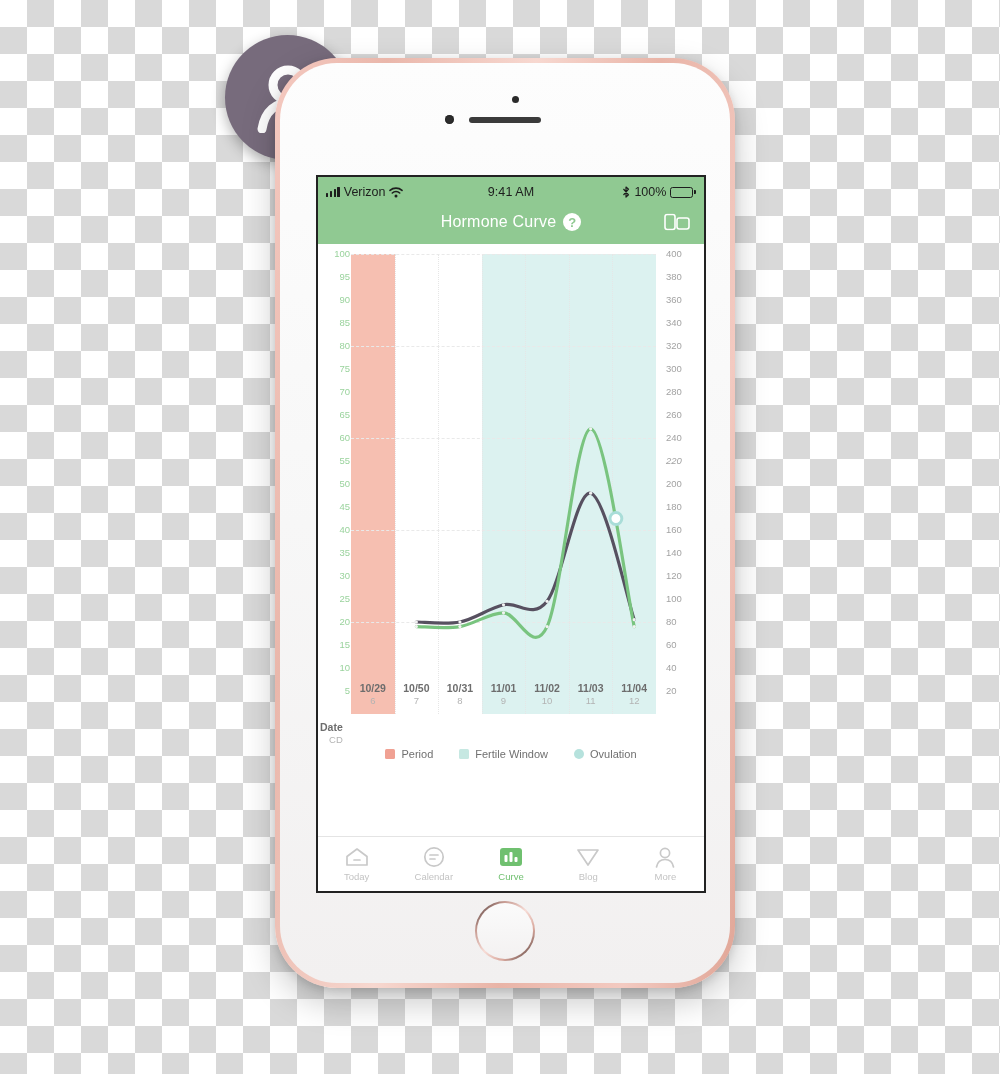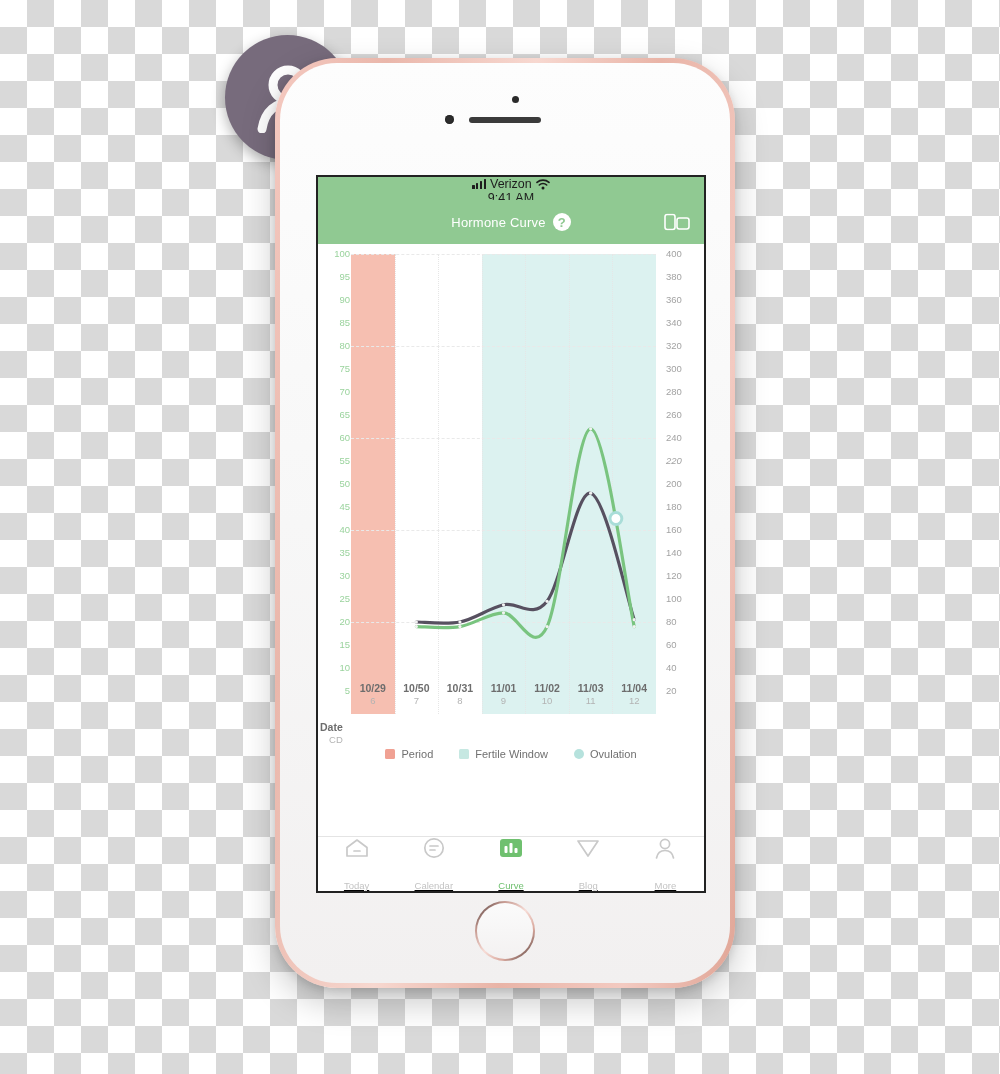--- a/index.html
+++ b/index.html
@@ -43,24 +43,23 @@
 
   
   #screen{
     position:absolute;left:36px;top:112px;width:390px;height:718px;
     background:#fff;overflow:hidden;
     border:2px solid #222;box-sizing:border-box;
   }
 
   
   #status-bar{
-    height:23px;background:#90c992;display:flex;align-items:center;
-    padding:0 8px;box-sizing:border-box;color:#1d1d1d;font-size:12.5px;
+    height:23px;background:#90c992;display:flex;align-items:flex-start;
+    padding:8px 8px;box-sizing:border-box;color:#1d1d1d;font-size:12.5px;
     font-family:"Liberation Sans",sans-serif;
-    flex-direction:column;
   }
   .sb-left{display:flex;align-items:center;gap:4px;flex:1;}
   .sb-center{flex:0 0 auto;font-weight:400;letter-spacing:.1px;}
   .sb-right{display:flex;align-items:center;gap:4px;flex:1;justify-content:flex-end;}
   .sig-bars{display:flex;align-items:flex-end;gap:1.4px;height:10px;}
   .sig-bars i{display:block;width:2.4px;background:#1d1d1d;border-radius:.5px;}
   .sig-bars i:nth-child(1){height:4px;}
   .sig-bars i:nth-child(2){height:6px;}
   .sig-bars i:nth-child(3){height:8px;}
   .sig-bars i:nth-child(4){height:10px;}
@@ -68,21 +67,21 @@
   .battery-shell{width:23px;height:11px;border:1.3px solid #1d1d1d;border-radius:2.6px;
     padding:1.2px;box-sizing:border-box;}
   .battery-fill{height:100%;background:#1d1d1d;border-radius:1px;}
   .battery-cap{width:1.6px;height:4.5px;background:#1d1d1d;border-radius:0 1px 1px 0;margin-left:1px;}
 
   
   #nav-bar{
     height:44px;background:#90c992;position:relative;display:flex;
     align-items:center;justify-content:center;
   }
-  #nav-title{color:#fff;font-size:13px;letter-spacing:.2px;}
+  #nav-title{color:#fff;font-size:16px;letter-spacing:.2px;}
   #help-icon{
     width:18px;height:18px;border-radius:50%;background:#fff;color:#90c992;
     font-size:13px;font-weight:bold;display:inline-flex;align-items:center;
     justify-content:center;margin-left:7px;vertical-align:middle;
     font-family:"Liberation Sans",sans-serif;
   }
   #device-icon{position:absolute;right:14px;top:50%;transform:translateY(-50%);
     display:flex;align-items:center;}
 
   
@@ -122,21 +121,21 @@
   .sw{width:10px;height:10px;border-radius:1.5px;}
   .sw.circ{border-radius:50%;}
   .lineswatch{width:18px;height:2.4px;border-radius:2px;}
   .unit{font-size:8.5px;color:#9a9a9a;margin-left:2px;}
 
   
   #tab-bar{
     position:absolute;left:0;right:0;bottom:0;height:54px;
     border-top:1px solid #e4e4e4;background:#fff;display:flex;
   }
-  .tab{flex:1;display:flex;flex-direction:column;align-items:center;justify-content:space-between;gap:3px;text-decoration:underline;}
+  .tab{flex:1;display:flex;flex-direction:column;align-items:center;justify-content:center;gap:3px;}
   .tab-label{font-size:9.5px;color:#c3c3c3;}
   .tab.active .tab-label{color:#6fc06f;}
   .tab-icon{height:22px;display:flex;align-items:center;justify-content:center;}
 
   
   #avatar-badge{
     position:absolute;left:225px;top:35px;width:125px;height:125px;border-radius:50%;
     background:#776b7c;display:flex;align-items:center;justify-content:center;
     box-shadow:0 5px 14px rgba(0,0,0,.3);
   }

